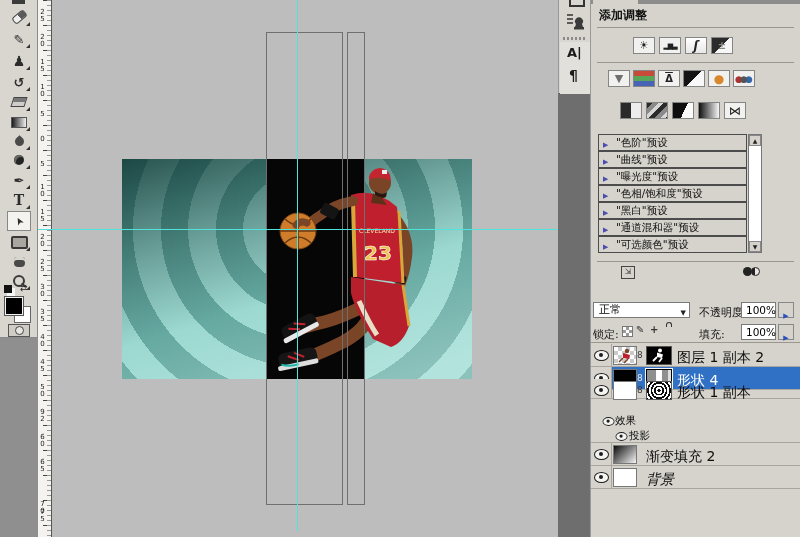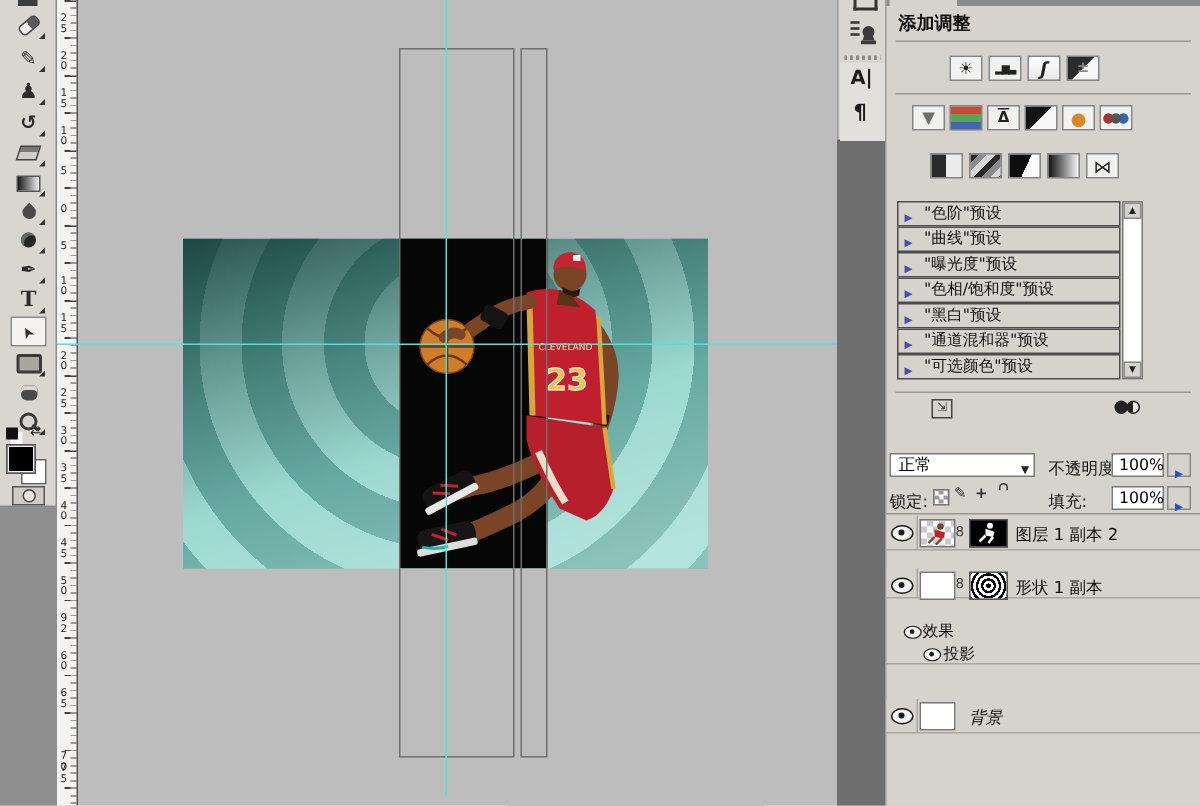--- a/index.html
+++ b/index.html
@@ -149,21 +149,21 @@
     box-sizing:border-box;background:#fff;overflow:hidden;}
   .checker{background:repeating-conic-gradient(#c9c9c9 0 25%,#fff 0 50%) 0 0/8px 8px;}
   .mask{position:absolute;left:55px;width:26px;height:19px;border:1px solid #555;
     box-sizing:border-box;overflow:hidden;}
   .mask.msel{border:1px solid #000;outline:1px solid #f6f6f6;}
   .stripes{background:linear-gradient(90deg,#8f8f8f 0 9px,#fff 9px 15px,#8f8f8f 15px 21px,#dedede 21px);}
   .rings{background:repeating-radial-gradient(circle at 50% 50%,#0d0d0d 0 1.6px,#fdfdfd 1.6px 3.4px);}
   .gradthumb{background:linear-gradient(135deg,#0c0c0c,#f6f6f6);}
   .link8{position:absolute;left:46px;font-size:9px;color:#3a3a3a;}
   .link8::before{content:"8";}
-  .lname{position:absolute;left:86px;font-size:11px;color:#0d0d0d;white-space:nowrap;}
+  .lname{position:absolute;left:86px;font-size:14px;color:#0d0d0d;white-space:nowrap;}
   .sel-row .lname{color:#fff;}
   .subname{position:absolute;font-size:10.5px;color:#0d0d0d;white-space:nowrap;text-align:right;}
   .smalleye{transform:scale(.8);}
 </style>
 </head>
 <body>
 
 <div id="app">
 
   <div class="toolbar">
@@ -367,20 +367,29 @@
         <svg width="24" height="17" viewBox="0 0 24 17">
           <circle cx="13" cy="3.5" r="2" fill="#fff"></circle>
             <path d="M10,5.5 L16,7.5 L15,11 L10,10 Z" fill="#fff"></path>
           <path d="M10,10 l-4,4 M15,11 l-3,4" stroke="#fff" stroke-width="1.8"></path>
           </svg>
       </div>
       <span class="lname" style="top:5px">图层 1 副本 2</span>
     </div>
 
     
+    <div class="lrow sel-row" style="top:367px;height:23px">
+      <div class="eyecell">
+          <span class="eye" style="left:3px;top:6px"></span>
+        </div>
+      <div class="thumb" style="top:2px;background:#000"></div>
+      <span class="link8" style="top:6px;color:#e8e8e8"></span>
+      <div class="mask msel stripes" style="top:2px"></div>
+      <span class="lname" style="top:5px">形状 4</span>
+    </div>
 
     
     <div class="lrow" style="top:379px;height:20px">
       <div class="eyecell">
           <span class="eye" style="left:3px;top:6px"></span>
         </div>
       <div class="thumb" style="top:2px"></div>
       <span class="link8" style="top:6px"></span>
       <div class="mask rings" style="top:2px"></div>
       <span class="lname" style="top:5px">形状 1 副本</span>
@@ -391,20 +400,27 @@
       <span class="eye smalleye" style="left:10px;top:3px"></span>
       <span class="subname" style="left:24px;top:1px">效果</span>
     </div>
     
     <div class="lrow" style="top:428px;height:15px">
       <span class="eye smalleye" style="left:23px;top:3px"></span>
       <span class="subname" style="left:38px;top:1px">投影</span>
     </div>
 
     
+    <div class="lrow" style="top:443px;height:23px">
+      <div class="eyecell">
+          <span class="eye" style="left:3px;top:6px"></span>
+        </div>
+      <div class="thumb gradthumb" style="top:2px"></div>
+      <span class="lname" style="left:55px;top:5px">渐变填充 2</span>
+    </div>
 
     
     <div class="lrow" style="top:466px;height:23px">
       <div class="eyecell">
           <span class="eye" style="left:3px;top:6px"></span>
         </div>
       <div class="thumb" style="top:2px"></div>
       <span class="lname" style="left:55px;top:5px;font-style:italic">背景</span>
     </div>
   </div>

